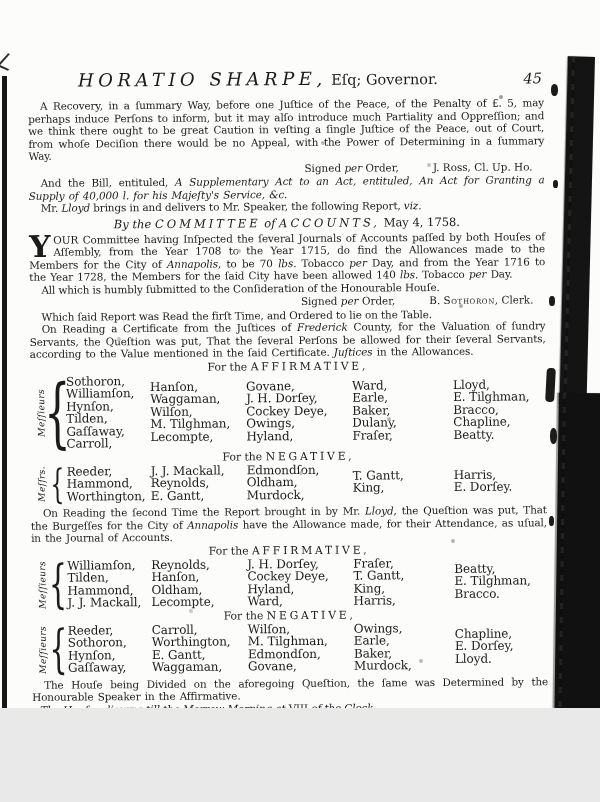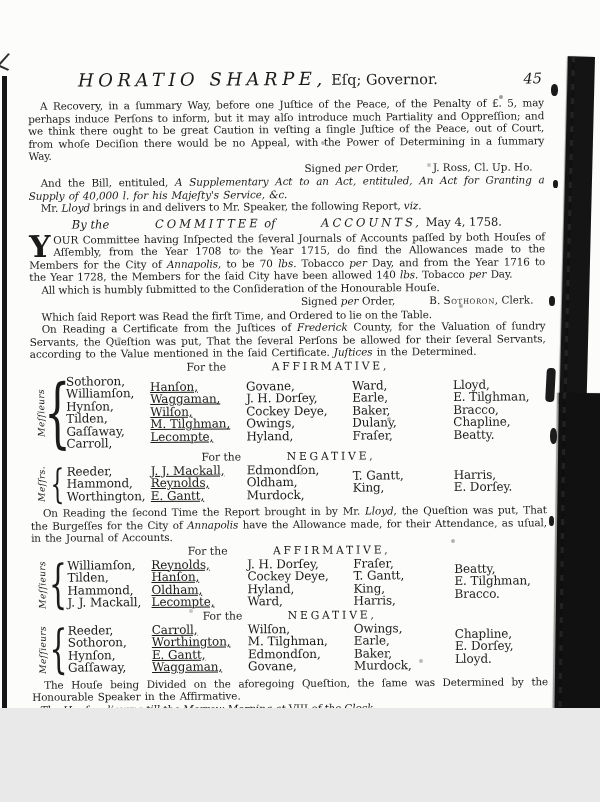--- a/index.html
+++ b/index.html
@@ -5,21 +5,21 @@
   html,body{margin:0;padding:0;background:#e9e9e9;}
   .page{position:relative;width:600px;height:708px;background:#fcfcfa;overflow:hidden;
         color:#1b1b1b;font-family:"DejaVu Serif", "Liberation Serif", serif;}
   .content{position:absolute;left:0;top:0;width:600px;box-sizing:border-box;
            padding:68px 54px 0 30px;transform:rotate(-0.4deg);}
   .para{font-size:10.4px;line-height:12.5px;text-align:justify;word-spacing:1px;letter-spacing:-0.1px;}
   .line{font-size:10.4px;line-height:12.5px;letter-spacing:-0.1px;}
   .indent{text-indent:12px;}
   .it{font-style:italic;}
   .sc{font-variant:small-caps;letter-spacing:0.6px;}
-  .sp{letter-spacing:2.8px;margin-left:42px;}
+  .sp{letter-spacing:2.8px;}
   
   .masthead{display:flex;align-items:baseline;margin:0 0 9px 0;padding-left:50px;}
   .mh-name{font-style:italic;font-size:18px;letter-spacing:4.5px;white-space:nowrap;}
   .mh-suffix{font-size:14.5px;white-space:nowrap;}
   .page-number{margin-left:auto;font-size:14.5px;font-style:italic;padding-right:2px;}
   
   .signed-line{display:flex;justify-content:flex-end;gap:34px;font-size:10.4px;line-height:12.5px;
                padding-right:12px;margin:1px 0;}
   
   .committee-heading{text-align:center;font-size:11.5px;margin:3px 0 2px 0;line-height:14px;}
@@ -32,21 +32,21 @@
   .vt-label{width:14px;align-self:stretch;position:relative;}
   .vt-label span{position:absolute;left:50%;top:50%;transform:translate(-50%,-50%) rotate(-90deg);
                  font-style:italic;font-size:9px;white-space:nowrap;letter-spacing:0.4px;}
   .vt-brace{width:18px;display:flex;align-items:center;justify-content:center;overflow:visible;}
   .vt-brace span{display:block;transform:scaleX(0.55);font-weight:300;line-height:0.8;}
   .rows-6 .vt-brace span{font-size:76px;}
   .rows-3 .vt-brace span{font-size:40px;}
   .rows-4 .vt-brace span{font-size:52px;}
   .vcol{font-size:12px;line-height:12.5px;letter-spacing:-0.1px;}
   .vcol .vname{white-space:nowrap;height:12.5px;}
-  .c1{width:84px;} .c2{width:96px;text-decoration:underline;} .c3{width:106px;} .c4{width:101px;} .c5{flex:1;}
+  .c1{width:84px;} .c2{width:96px;} .c3{width:106px;} .c4{width:101px;} .c5{flex:1;}
   
   .rule{height:3px;background:#191919;margin:9px 0 0 -9px;width:526px;transform:rotate(-0.15deg);border-radius:2px;}
   .footer-line{position:relative;height:22px;margin-top:11px;font-size:11px;}
   .catchword{position:absolute;left:45%;}
   .nextday{position:absolute;right:18px;letter-spacing:0.6px;font-weight:700;}
   
   .band-a{position:absolute;top:57px;right:5px;width:27px;height:348px;background:#141414;
           transform:rotate(1.4deg);transform-origin:top right;box-shadow:-1px 0 1px rgba(30,30,30,0.5);}
   .band-b{position:absolute;top:393px;right:-4px;width:48px;height:415px;background:#111;
           transform:rotate(0.8deg);box-shadow:-2px 0 1px rgba(30,30,30,0.45);}
@@ -100,21 +100,21 @@
 
     <div class="line indent">All which is humbly ſubmitted to the Conſideration of the Honourable Houſe.</div>
 
     <div class="signed-line">
       <span><span>Signed </span><span class="it">per</span><span> Order,</span></span>
       <span><span>B. </span><span class="sc">Sothoron</span><span>, Clerk.</span></span>
     </div>
 
     <div class="line indent">Which ſaid Report was Read the firſt Time, and Ordered to lie on the Table.</div>
 
-    <div class="para indent"><span>On Reading a Certificate from the Juſtices of </span><span class="it">Frederick</span><span> County, for the Valuation of ſundry Servants, the Queſtion was put, That the ſeveral Perſons be allowed for their ſeveral Servants, according to the Value mentioned in the ſaid Certificate. </span><span class="it">Juſtices</span><span> in the Determined.</span></div>
+    <div class="para indent"><span>On Reading a Certificate from the Juſtices of </span><span class="it">Frederick</span><span> County, for the Valuation of ſundry Servants, the Queſtion was put, That the ſeveral Perſons be allowed for their ſeveral Servants, according to the Value mentioned in the ſaid Certificate. </span><span class="it">Juſtices</span><span> in the Allowances.</span></div>
 
     <div>
       <div class="vote-heading"><span>For the </span><span class="sp">AFFIRMATIVE,</span></div>
       <div class="vt rows-6">
         <div class="vt-label">
             <span>Meſſieurs</span>
           </div>
         <div class="vt-brace">
             <span>{</span>
           </div>

